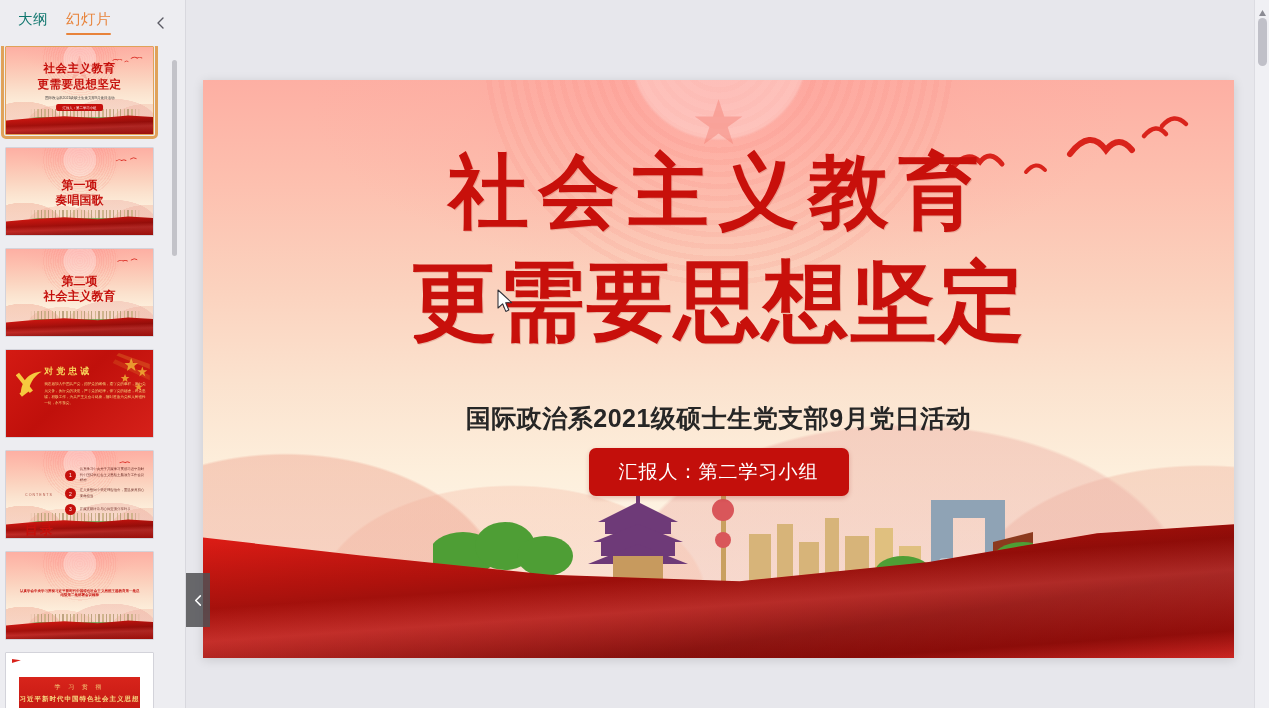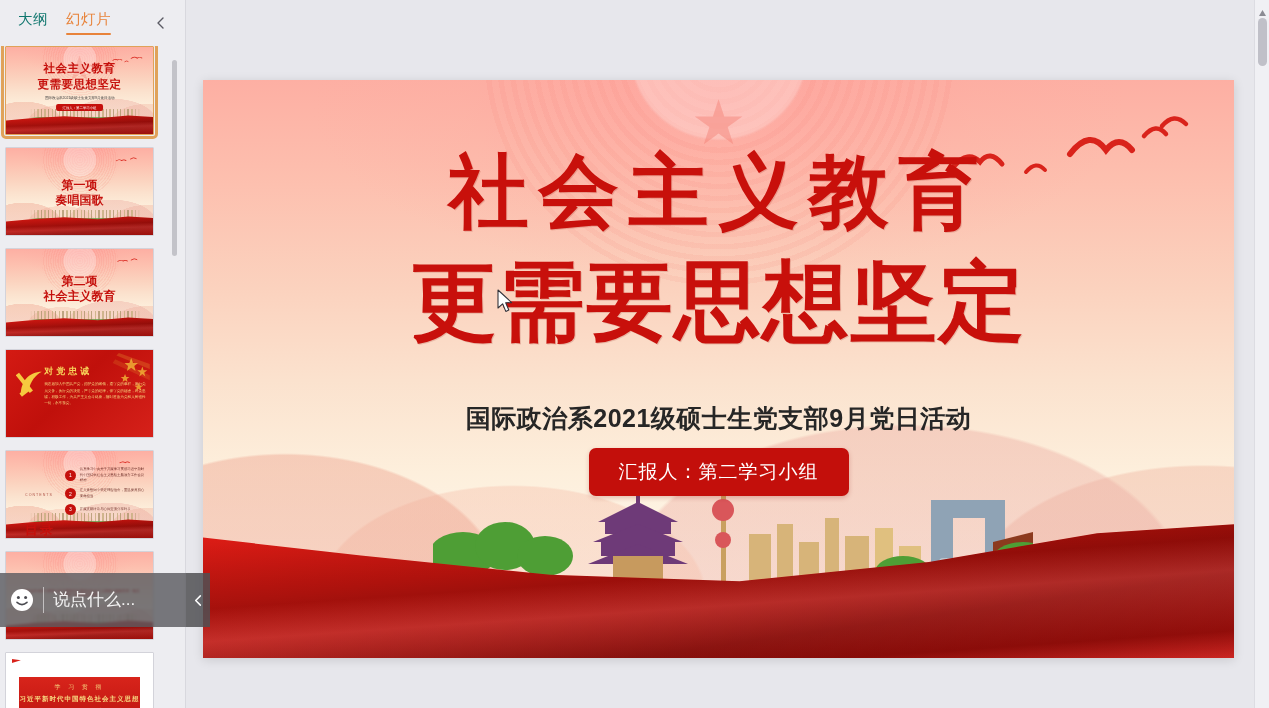--- a/index.html
+++ b/index.html
@@ -469,32 +469,20 @@
         <div class="main-ribbon"></div>
 
         <div class="main-title mt-1">社会主义教育</div>
         <div class="main-title mt-2">更需要思想坚定</div>
         <div class="main-sub">国际政治系2021级硕士生党支部9月党日活动</div>
         <div class="main-btn">汇报人：第二学习小组</div>
       </div>
     </div>
   </div>
 
-  <div class="comment-bar">
-    <div class="smiley">
-      <svg viewBox="0 0 24 24">
-        <circle cx="12" cy="12" r="11" fill="#fff"></circle>
-        <circle cx="8.4" cy="9.6" r="1.5" fill="#4a4a50"></circle>
-        <circle cx="15.6" cy="9.6" r="1.5" fill="#4a4a50"></circle>
-        <path d="M7 14.4 q5 4.4 10 0" fill="none" stroke="#4a4a50" stroke-width="1.6" stroke-linecap="round"></path>
-      </svg>
-    </div>
-    <div class="cmt-divider"></div>
-    <input class="cmt-input" type="text" placeholder="说点什么..." style="">
-  </div>
   <div class="cmt-handle">
     <svg viewBox="0 0 14 14" width="13" height="13">
         <path d="M9 2 L4 7 L9 12" fill="none" stroke="currentColor" stroke-width="1.6" stroke-linecap="round" stroke-linejoin="round"></path>
       </svg>
   </div>
 
   <div class="right-scroll">
     <div class="rs-arrow">
       <svg viewBox="0 0 9 9">
           <polygon points="4.5,1 8,7 1,7" fill="currentColor"></polygon>

